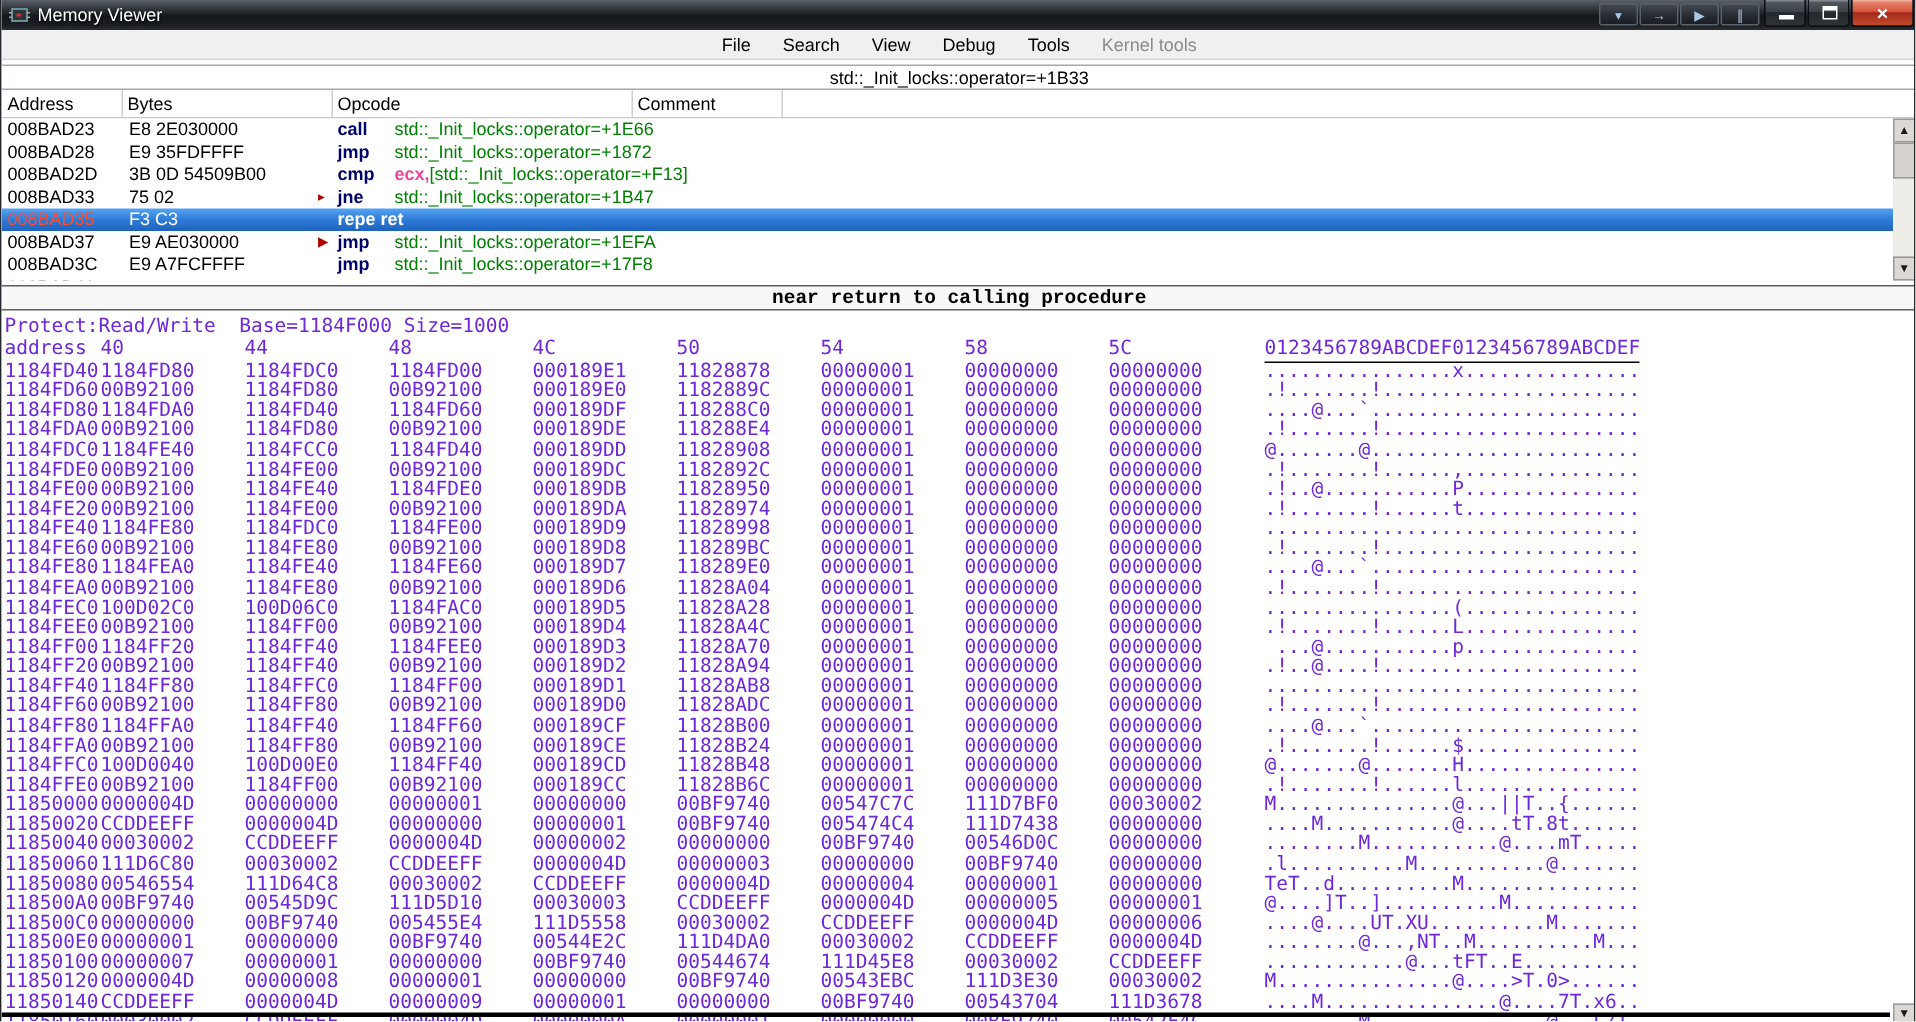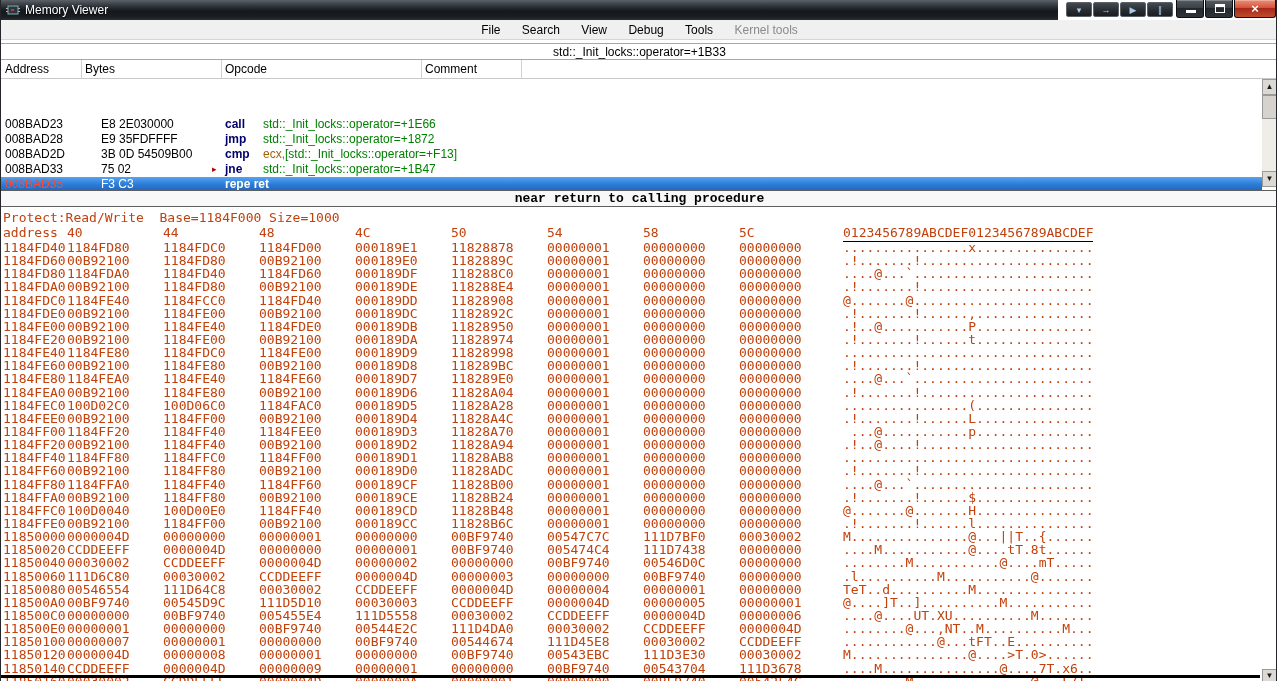--- a/index.html
+++ b/index.html
@@ -2,21 +2,21 @@
 <html><head>
 <meta charset="utf-8">
 <style>
   * { margin:0; padding:0; box-sizing:border-box; }
   html,body { width:1277px; height:681px; overflow:hidden; background:#FFFFFF;
               font-family:"Liberation Sans", sans-serif; }
   #window { position:relative; width:1277px; height:681px; background:#FFF;
             border-left:1px solid #23272B; border-right:1px solid #23272B; overflow:hidden; }
 
   
-  .titlebar { position:absolute; left:0; top:0; width:1057px; height:20px;
+  .titlebar { position:absolute; left:0; top:0; width:1277px; height:20px;
     background:linear-gradient(180deg,#5A6167 0%,#2F353B 30%,#14181C 55%,#1B1F24 85%,#2A2F35 100%); }
   .app-icon { position:absolute; left:4px; top:2px; width:16px; height:16px; }
   .title-text { position:absolute; left:24px; top:3px; font-size:12px; color:#FFFFFF;
     text-shadow:0 1px 2px #000; }
   .tool-btn { position:absolute; top:2px; width:26px; height:15px; border:1px solid #5A6268;
     border-radius:2px; background:linear-gradient(180deg,#434A51 0%,#262B30 60%,#1A1E22 100%);
     color:#A9C9E8; font-size:9px; text-align:center; line-height:14px; cursor:default; }
   .win-btn { position:absolute; top:0; height:18px; border:1px solid #0C0F12; border-top:none;
     border-radius:0 0 3px 3px; box-shadow:inset 0 1px 0 rgba(255,255,255,.28);
     background:linear-gradient(180deg,#565D63 0%,#3A4147 45%,#23282C 50%,#2E3438 100%); }
@@ -37,28 +37,28 @@
   .sym-header { position:absolute; left:0; top:43px; width:1277px; height:17px; background:#FFF;
     border-top:1px solid #A8A8A8; border-bottom:1px solid #A8A8A8; text-align:center;
     font-size:12px; line-height:16px; color:#000; }
 
   
   .dis-header { position:absolute; left:0; top:60px; width:1277px; height:19px; background:#FFF;
     border-bottom:1px solid #C8C8C8; font-size:12px; line-height:18px; }
   .dis-header .hcell { position:absolute; top:0; color:#000; }
   .vsep { position:absolute; top:0; width:1px; height:19px; background:#D0D0D0; }
   .dis-rows { position:absolute; left:0; top:79px; width:1261px; height:108px; overflow:hidden;
-    background:#FFF;margin-top:38px; }
+    background:#FFF; }
   .drow { position:relative; height:15px; line-height:15px; font-size:12px; white-space:nowrap; }
   .drow .c-addr   { position:absolute; left:4px;  color:#000; }
-  .drow .c-bytes  { position:absolute; left:100px; color:#000; }
+  .drow .c-bytes  { position:absolute; left:85px; color:#000; }
   .drow .c-marker { position:absolute; left:211px; width:12px; font-size:9px; color:#B00000; }
   .drow .c-op     { position:absolute; left:224px; font-weight:bold; color:#00006B; }
   .drow .c-operand{ position:absolute; left:262px; }
-  .drow .red   { font-style:normal; color:#a16207; }
+  .drow .red   { font-style:normal; color:#ec4899;font-weight:bold; }
   .drow .green { font-style:normal; color:#008000; }
   .drow.sel { background:linear-gradient(180deg,#55A4F2 0%,#2D7BD6 50%,#1E63BC 100%);padding-left:24px; }
   .drow.sel .c-bytes, .drow.sel .c-op { color:#FFFFFF; }
   .drow.sel .c-addr { color:#FF4A30; }
 
   
   .sb { background:#EFEDE8; }
   .sb-btn { position:absolute; left:0; width:15px; height:16px; background:#DCD9D4;
     border:1px solid #9C9A96; font-size:8px; text-align:center; line-height:14px; color:#1A1A1A; }
   .sb-thumb { position:absolute; left:0; width:15px; background:#D6D3CE; border:1px solid #9C9A96; }
@@ -68,21 +68,21 @@
     line-height:11px; color:#1A1A1A; overflow:hidden; }
 
   
   .info-bar { position:absolute; left:0; top:190px; width:1277px; height:17px; background:#F8F8F8;
     border-top:1px solid #5E5E5E; border-bottom:1px solid #5E5E5E; text-align:center;
     font-family:Liberation Mono, monospace; font-size:13px; font-weight:bold;
     line-height:15px; color:#000; }
 
   
   .memory { position:absolute; left:0; top:208px; width:1277px; height:473px; background:#FFF;
-    font-family:"DejaVu Sans Mono", monospace; font-size:13px; color:#c2410c; }
+    font-family:"DejaVu Sans Mono", monospace; font-size:13px; color:#6d28d9; }
   .mem-protect { position:absolute; left:2px; top:2px; white-space:pre; }
   .mem-colhead { position:absolute; left:2px; top:17px; white-space:nowrap; }
   .mem-addr-label { display:inline-block; width:64px; }
   .mem-off { display:inline-block; width:96px; }
   .mem-ruler { display:inline-block; margin-left:8px; border-bottom:1px solid #000;
     padding-bottom:1px; }
   .mem-rows { position:absolute; left:2px; top:33px; width:1270px; height:440px; overflow:hidden; }
   .mrow { height:13.15px; line-height:13.15px; white-space:nowrap; }
   .m-addr { display:inline-block; width:64px; }
   .m-dw { display:inline-block; width:96px; }

